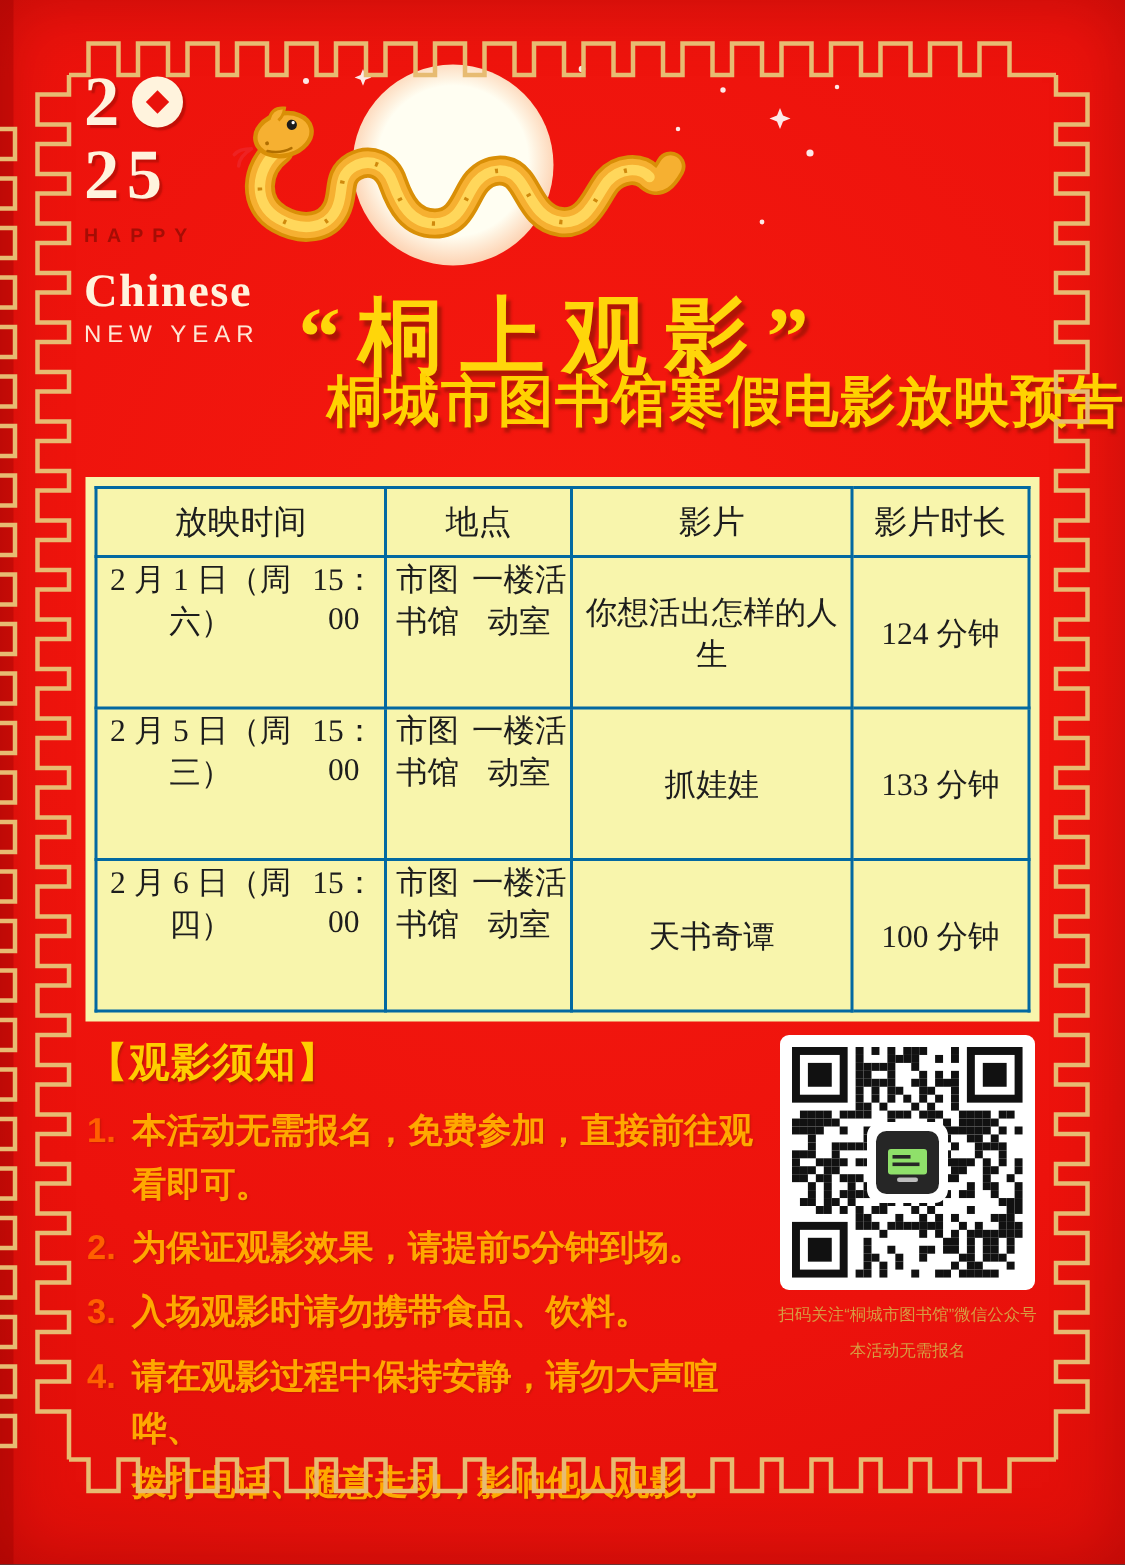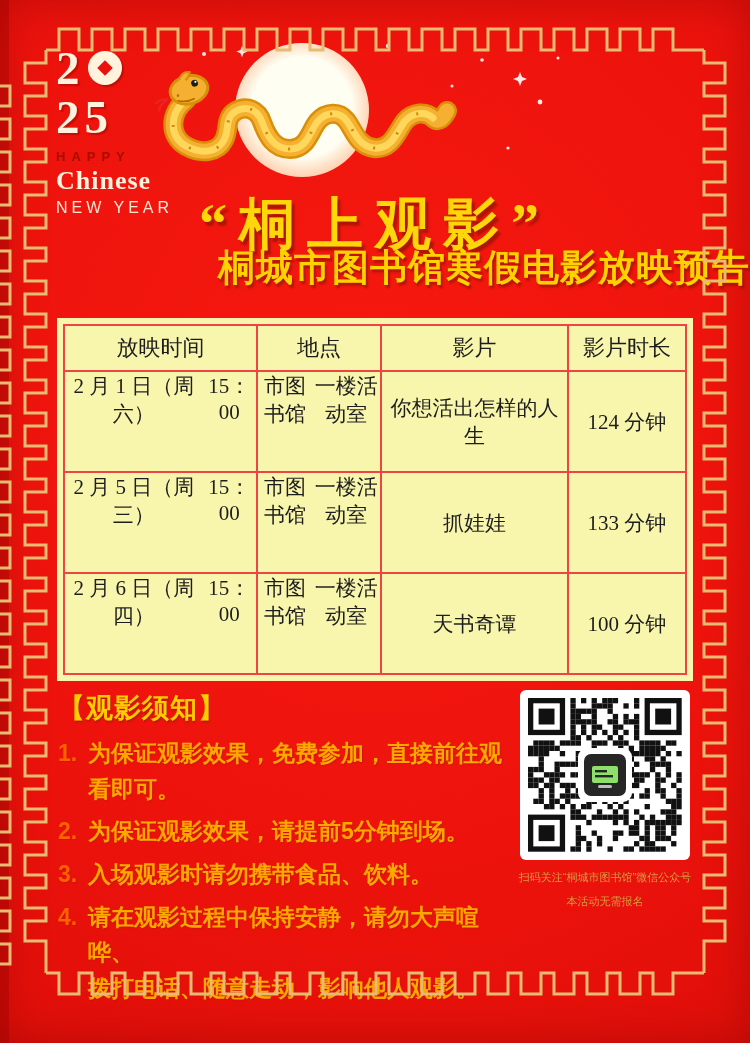--- a/index.html
+++ b/index.html
@@ -19,39 +19,39 @@
   .logo-row{display:flex;align-items:center;font-weight:bold;font-size:47px;
     letter-spacing:5px;line-height:1.04;
     text-shadow:2px 2px 1px rgba(140,10,0,.45);}
   .coin{display:inline-block;width:34px;height:34px;border-radius:50%;
     background:#fff3dd;position:relative;margin-left:3px;
     box-shadow:2px 2px 1px rgba(140,10,0,.45);}
   .coin::after{content:"";position:absolute;left:50%;top:50%;width:11px;height:11px;
     background:#e9120c;transform:translate(-50%,-50%) rotate(45deg);}
   .happy{font-size:13px;letter-spacing:6px;color:#a50d05;font-weight:bold;margin-top:7px;
     font-family:"Liberation Sans",sans-serif;}
-  .chinese{font-size:26px;font-weight:bold;margin-top:2px;letter-spacing:1px;}
+  .chinese{font-size:31px;font-weight:bold;margin-top:12px;letter-spacing:1px;}
   .newyear{font-size:16px;letter-spacing:4px;color:rgba(255,248,230,.92);margin-top:3px;
     font-family:"Liberation Sans",sans-serif;}
 
   .snake-art{position:absolute;left:152px;top:38px;z-index:1;}
 
   
   .title{position:absolute;top:163px;left:0;width:100%;text-align:center;z-index:2;
     font-size:56px;font-weight:bold;color:#ffd60a;letter-spacing:12px;
     text-shadow:3px 4px 2px rgba(120,20,0,.55);margin-top:24px;}
   .subtitle{position:absolute;top:243px;left:0;width:100%;text-align:right;z-index:2;
     font-size:37px;font-weight:bold;color:#ffd200;letter-spacing:1px;
     text-shadow:2px 3px 2px rgba(120,20,0,.5);}
 
   
   .table-wrap{position:absolute;left:57px;top:318px;width:636px;height:363px;z-index:2;
     background:#f8f5ac;padding:6px;box-sizing:border-box;}
   table{width:100%;height:100%;border-collapse:collapse;table-layout:fixed;}
-  th,td{border:2px solid #ef4444;color:#1d1d1d;text-align:center;vertical-align:middle;padding:0;}
+  th,td{border:2px solid #0369a1;color:#1d1d1d;text-align:center;vertical-align:middle;padding:0;}
   th{font-size:22px;height:44px;font-weight:500;}
   .cell-stack{display:flex;flex-direction:row;justify-content:space-evenly;height:100%;
     font-size:21px;}
   .film-cell,.dur-cell{font-size:21px;}
 
   
   .notice{position:absolute;left:58px;top:690px;width:466px;z-index:2;
     font-family:"Liberation Sans",sans-serif;}
   .notice-heading{font-size:27px;font-weight:bold;color:#ffcd00;letter-spacing:1px;
     text-shadow:1px 2px 1px rgba(150,30,0,.5);margin-bottom:10px;}
@@ -223,21 +223,21 @@
         <td class="dur-cell">100 分钟</td>
       </tr>
     </tbody>
       </table>
   </div>
 
   <div class="notice">
     <div class="notice-heading">【观影须知】</div>
     <div class="notice-item">
       <span class="num">1.</span>
-      <span class="txt">为保证观影效果，免费参加，直接前往观
+      <span class="txt">本活动无需报名，免费参加，直接前往观
 看即可。</span>
     </div>
     <div class="notice-item">
       <span class="num">2.</span>
       <span class="txt">为保证观影效果，请提前5分钟到场。</span>
     </div>
     <div class="notice-item">
       <span class="num">3.</span>
       <span class="txt">入场观影时请勿携带食品、饮料。</span>
     </div>

